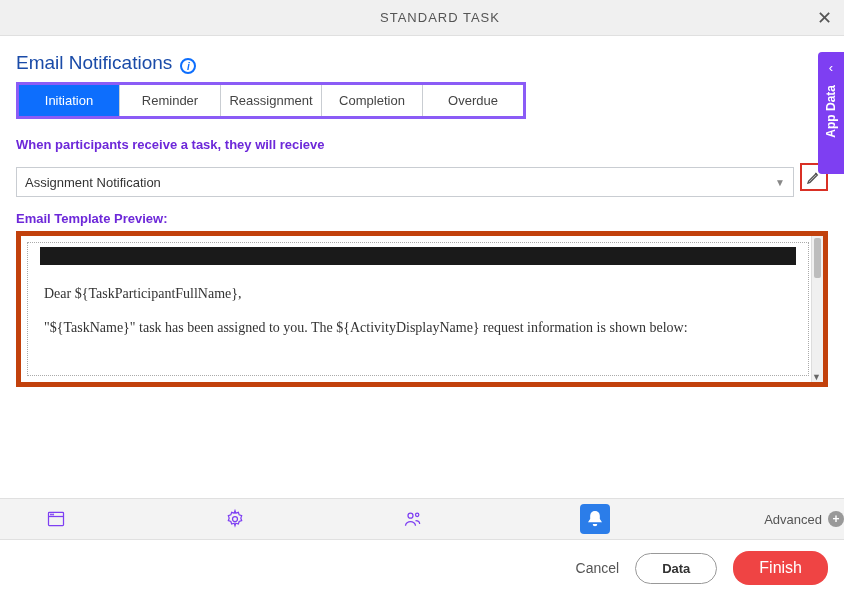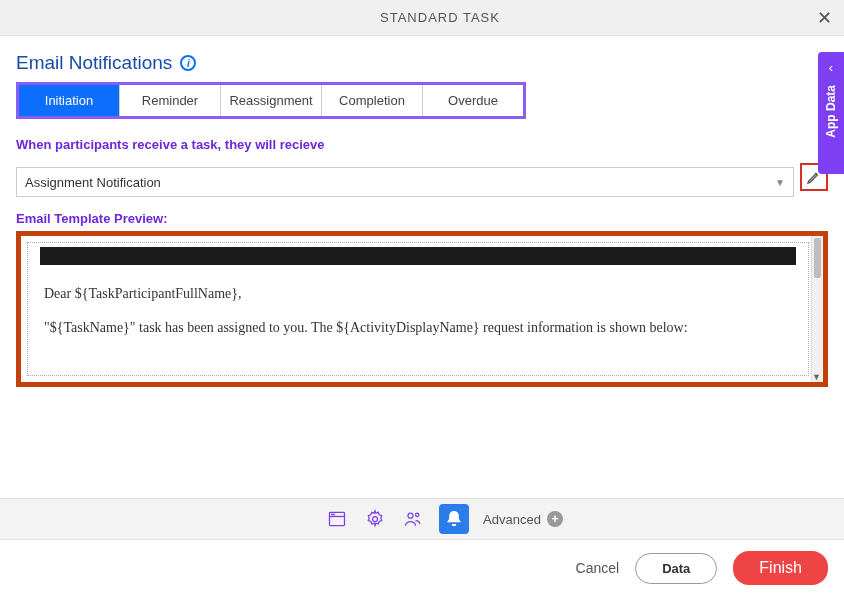--- a/index.html
+++ b/index.html
@@ -4,21 +4,21 @@
   <style>
     * { box-sizing: border-box; margin: 0; padding: 0; }
     body { font-family: Arial, Helvetica, sans-serif; font-size: 13px; color: #333; width: 844px; height: 596px; position: relative; overflow: hidden; background: #fff; }
     
     .header-bar { height: 36px; background: #f0f0f0; border-bottom: 1px solid #e0e0e0; display: flex; align-items: center; justify-content: center; position: relative; padding-left: 36px; }
     .header-title { font-size: 13px; letter-spacing: 1px; color: #555; font-weight: 400; }
     .close-x { position: absolute; right: 12px; top: 7px; font-size: 18px; color: #555; cursor: pointer; }
     
     .content { padding: 16px 16px 0 16px; }
     
-    .section-title-row { display: flex; align-items: center; gap: 8px; margin-bottom: 8px; }
+    .section-title-row { display: flex; align-items: flex-end; gap: 8px; margin-bottom: 8px; }
     .section-title { font-size: 19px; color: #1a4ba8; font-weight: 400; }
     .info-icon { width: 16px; height: 16px; border: 2px solid #0d6efd; border-radius: 50%; display: inline-flex; align-items: center; justify-content: center; color: #0d6efd; font-size: 10px; font-weight: bold; font-style: italic; cursor: pointer; }
     
     .tabs { display: flex; border: 3px solid #8b5cf6; width: 510px; margin-bottom: 18px; }
     .tab { flex: 1; text-align: center; padding: 8px 0; font-size: 13px; border-right: 1px solid #c9cdd2; cursor: pointer; background: #fff; color: #444; }
     .tab:last-child { border-right: none; }
     .tab.active { background: #0d6efd; color: #fff; }
     
     .field-label { font-size: 13px; color: #6d28d9; margin-bottom: 5px; font-weight: 600; }
     
@@ -36,21 +36,21 @@
     .preview-text p { margin-bottom: 12px; }
     .preview-scrollbar { position: absolute; right: 0; top: 0; bottom: 0; width: 12px; background: #f0f0f0; border-left: 1px solid #ddd; }
     .preview-scroll-thumb { background: #bdbdbd; height: 40px; margin: 2px; border-radius: 2px; }
     .preview-scroll-down { position: absolute; bottom: 0; right: 2px; font-size: 9px; color: #666; }
     
     .app-data-tab { position: absolute; right: 0; top: 52px; width: 26px; height: 122px; background: #7e3ff2; border-radius: 4px 0 0 4px; display: flex; flex-direction: column; align-items: center; justify-content: flex-start; padding-top: 8px; cursor: pointer; }
     .app-data-arrow { color: #fff; font-size: 13px; margin-bottom: 10px; }
     .app-data-label { color: #fff; font-size: 12px; writing-mode: vertical-rl; transform: rotate(180deg); font-weight: 600; }
     
     .bottom-panel { position: absolute; bottom: 0; left: 0; right: 0; }
-    .toolbar { background: #f3f3f3; height: 42px; display: flex; align-items: center; justify-content: center; gap: 14px; border-top: 1px solid #e0e0e0; border-bottom: 1px solid #e0e0e0; padding-left: 44px; }
+    .toolbar { background: #f3f3f3; height: 42px; display: flex; align-items: center; justify-content: space-between; gap: 14px; border-top: 1px solid #e0e0e0; border-bottom: 1px solid #e0e0e0; padding-left: 44px; }
     .toolbar-icon { width: 24px; height: 24px; display: flex; align-items: center; justify-content: center; cursor: pointer; }
     .toolbar-icon svg { width: 20px; height: 20px; }
     .toolbar-icon.active { background: #2b7de9; border-radius: 4px; padding: 4px; width: 30px; height: 30px; }
     .toolbar-icon.active svg { stroke: #fff; fill: #fff; }
     .toolbar-icon svg { stroke: #7e3ff2; }
     .advanced { color: #555; font-size: 13px; display: flex; align-items: center; gap: 6px; cursor: pointer; }
     .plus-circle { width: 16px; height: 16px; border-radius: 50%; background: #999; color: #fff; display: inline-flex; align-items: center; justify-content: center; font-size: 12px; font-weight: bold; }
     
     .footer-actions { height: 56px; display: flex; align-items: center; justify-content: flex-end; gap: 16px; padding-right: 16px; background: #fff; }
     .btn-cancel { color: #555; font-size: 14px; cursor: pointer; }

